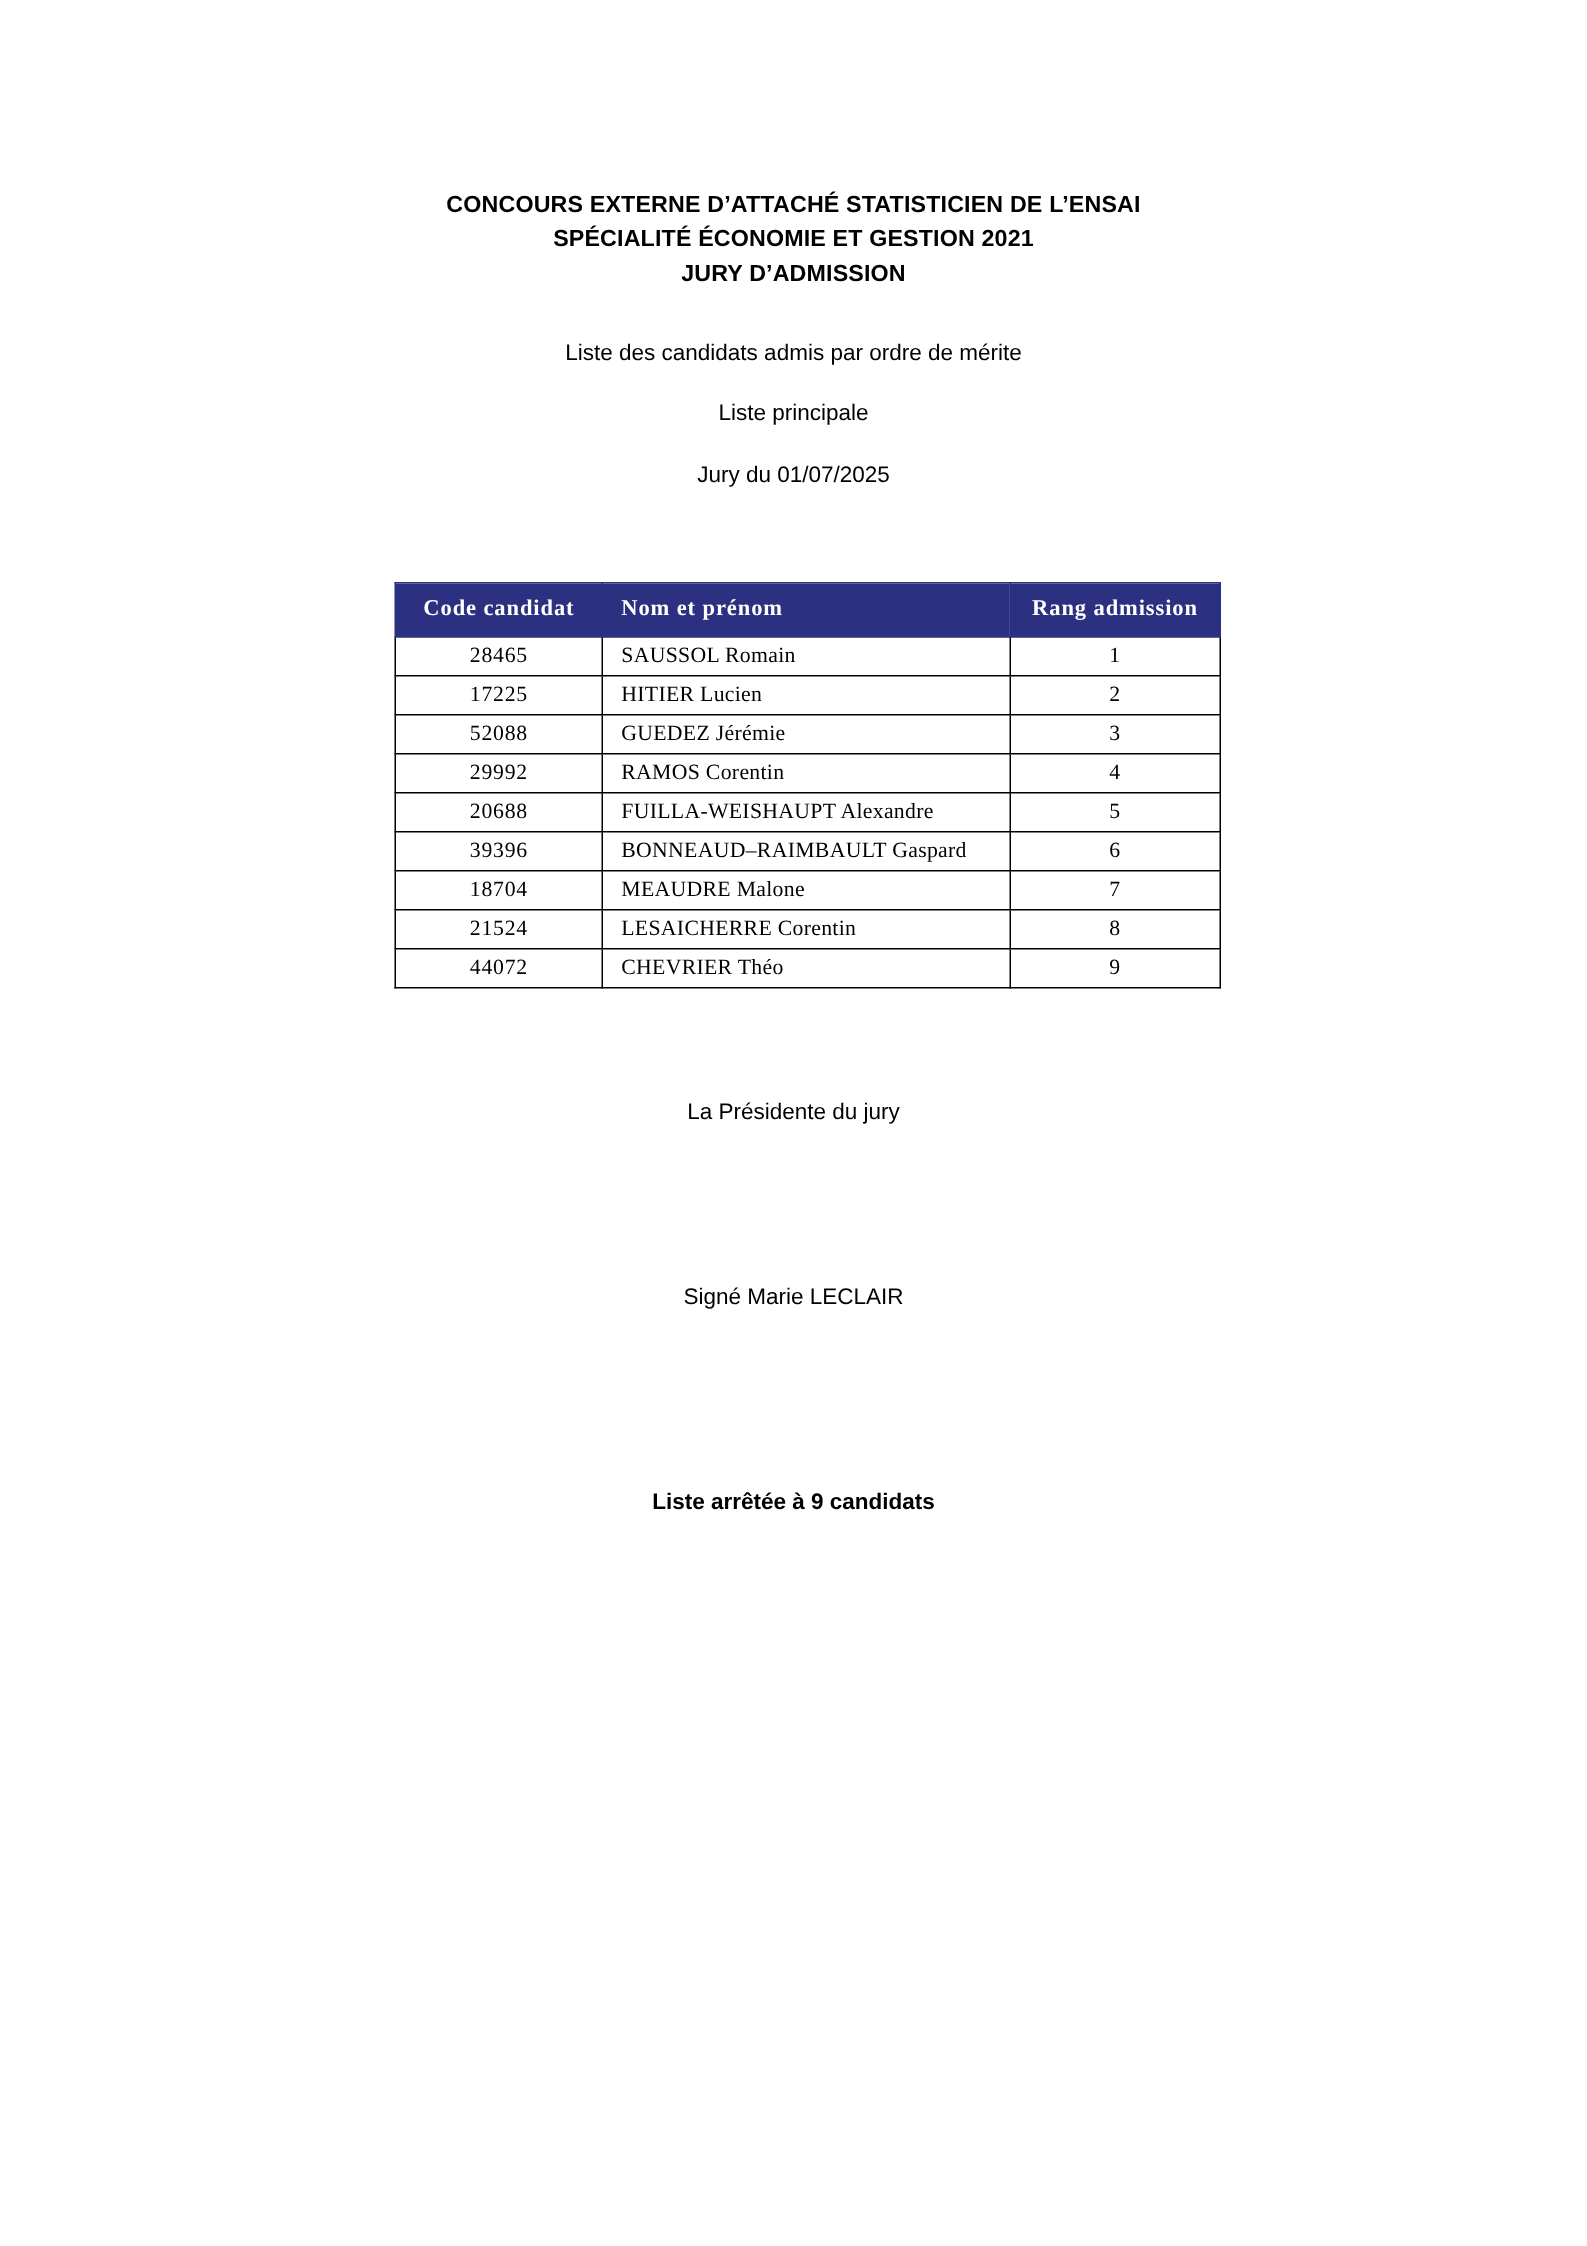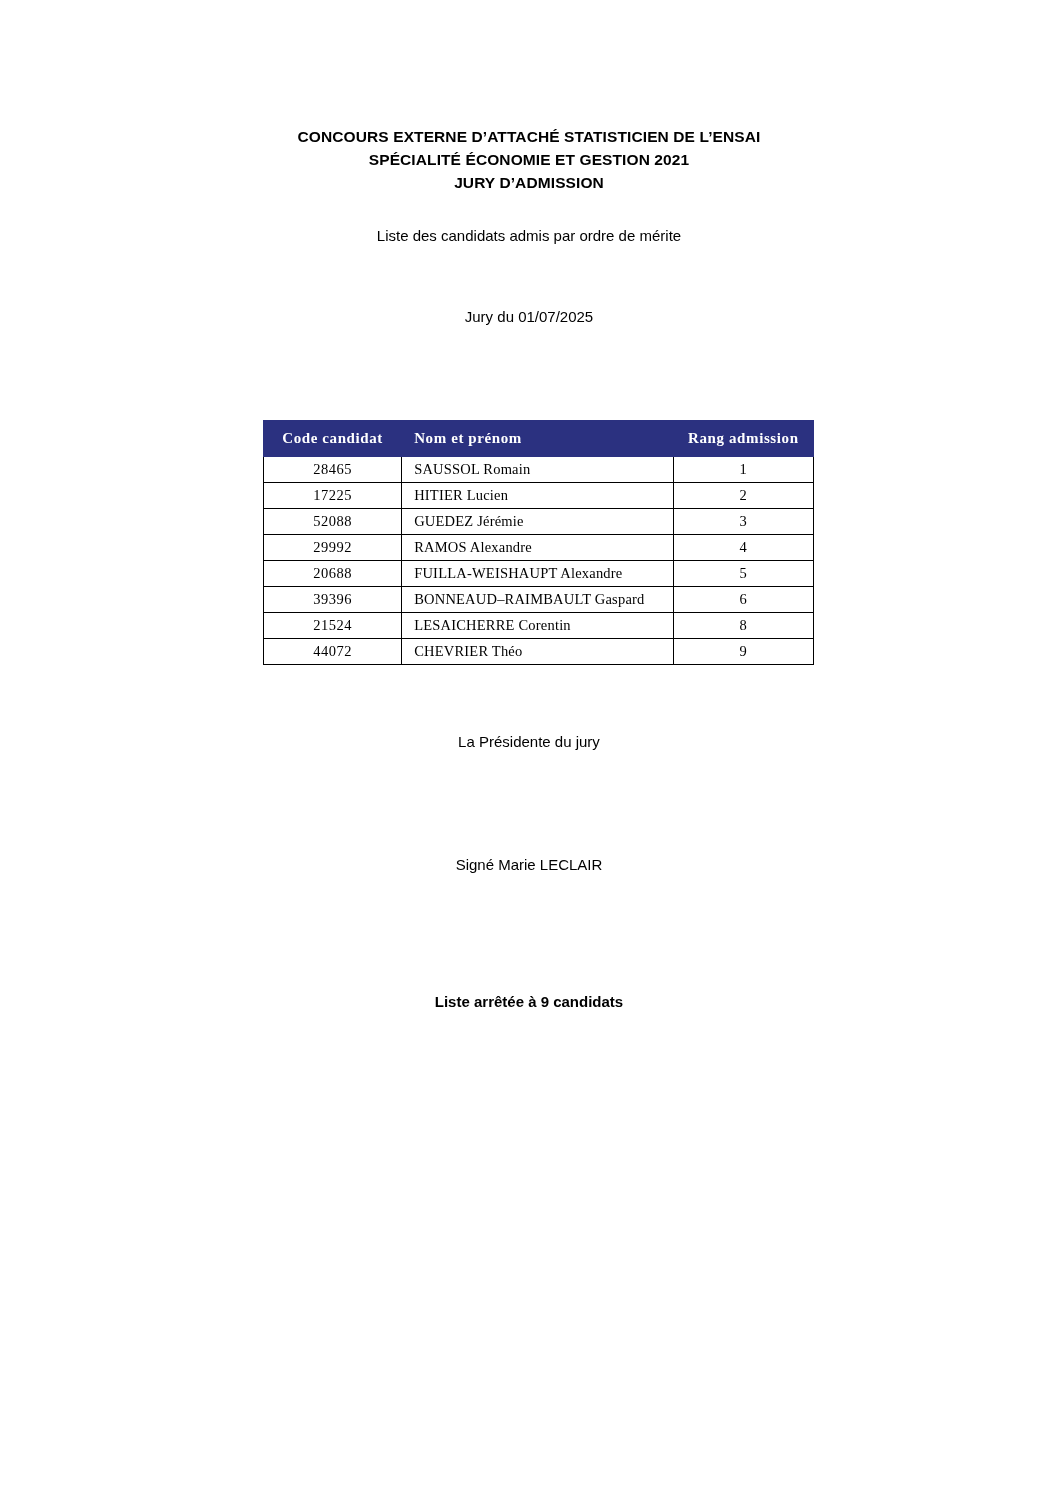--- a/index.html
+++ b/index.html
@@ -48,21 +48,20 @@
   .sub2 { top: 266px; }
   .sub3 { top: 307px; text-align: center; }
 
   table.candidates {
     position: absolute;
     top: 388px;
     left: 263px;
     width: 551px;
     border-collapse: collapse;
     font-family: "Liberation Serif", serif;
-    margin-top: 32px;
   }
   table.candidates th {
     background: #2b3180;
     color: #ffffff;
     font-family: "Liberation Serif", serif;
     font-weight: bold;
     font-size: 15px;
     letter-spacing: 0.6px;
     padding: 9px 6px;
     border: 1px solid #2b3180;
@@ -113,20 +112,21 @@
 
 <div class="page">
 
   <div class="title-block">
     <div class="title-line">CONCOURS EXTERNE D’ATTACHÉ STATISTICIEN DE L’ENSAI</div>
     <div class="title-line">SPÉCIALITÉ ÉCONOMIE ET GESTION 2021</div>
     <div class="title-line">JURY D’ADMISSION</div>
   </div>
 
   <div class="subtitle sub1">Liste des candidats admis par ordre de mérite</div>
+  <div class="subtitle sub2">Liste principale</div>
   <div class="subtitle sub3">Jury du 01/07/2025</div>
 
   <table class="candidates">
     <thead>
       <tr>
         <th class="code-col">Code candidat</th>
         <th class="name-col">Nom et prénom</th>
         <th class="rank-col">Rang admission</th>
       </tr>
     </thead>
@@ -141,32 +141,37 @@
         <td class="name">HITIER Lucien</td>
         <td class="rank">2</td>
       </tr>
       <tr>
         <td class="code">52088</td>
         <td class="name">GUEDEZ Jérémie</td>
         <td class="rank">3</td>
       </tr>
       <tr>
         <td class="code">29992</td>
-        <td class="name">RAMOS Alexandre</td>
+        <td class="name">RAMOS Corentin</td>
         <td class="rank">4</td>
       </tr>
       <tr>
         <td class="code">20688</td>
         <td class="name">FUILLA-WEISHAUPT Alexandre</td>
         <td class="rank">5</td>
       </tr>
       <tr>
         <td class="code">39396</td>
         <td class="name">BONNEAUD–RAIMBAULT Gaspard</td>
         <td class="rank">6</td>
+      </tr>
+      <tr>
+        <td class="code">18704</td>
+        <td class="name">MEAUDRE Malone</td>
+        <td class="rank">7</td>
       </tr>
       <tr>
         <td class="code">21524</td>
         <td class="name">LESAICHERRE Corentin</td>
         <td class="rank">8</td>
       </tr>
       <tr>
         <td class="code">44072</td>
         <td class="name">CHEVRIER Théo</td>
         <td class="rank">9</td>

